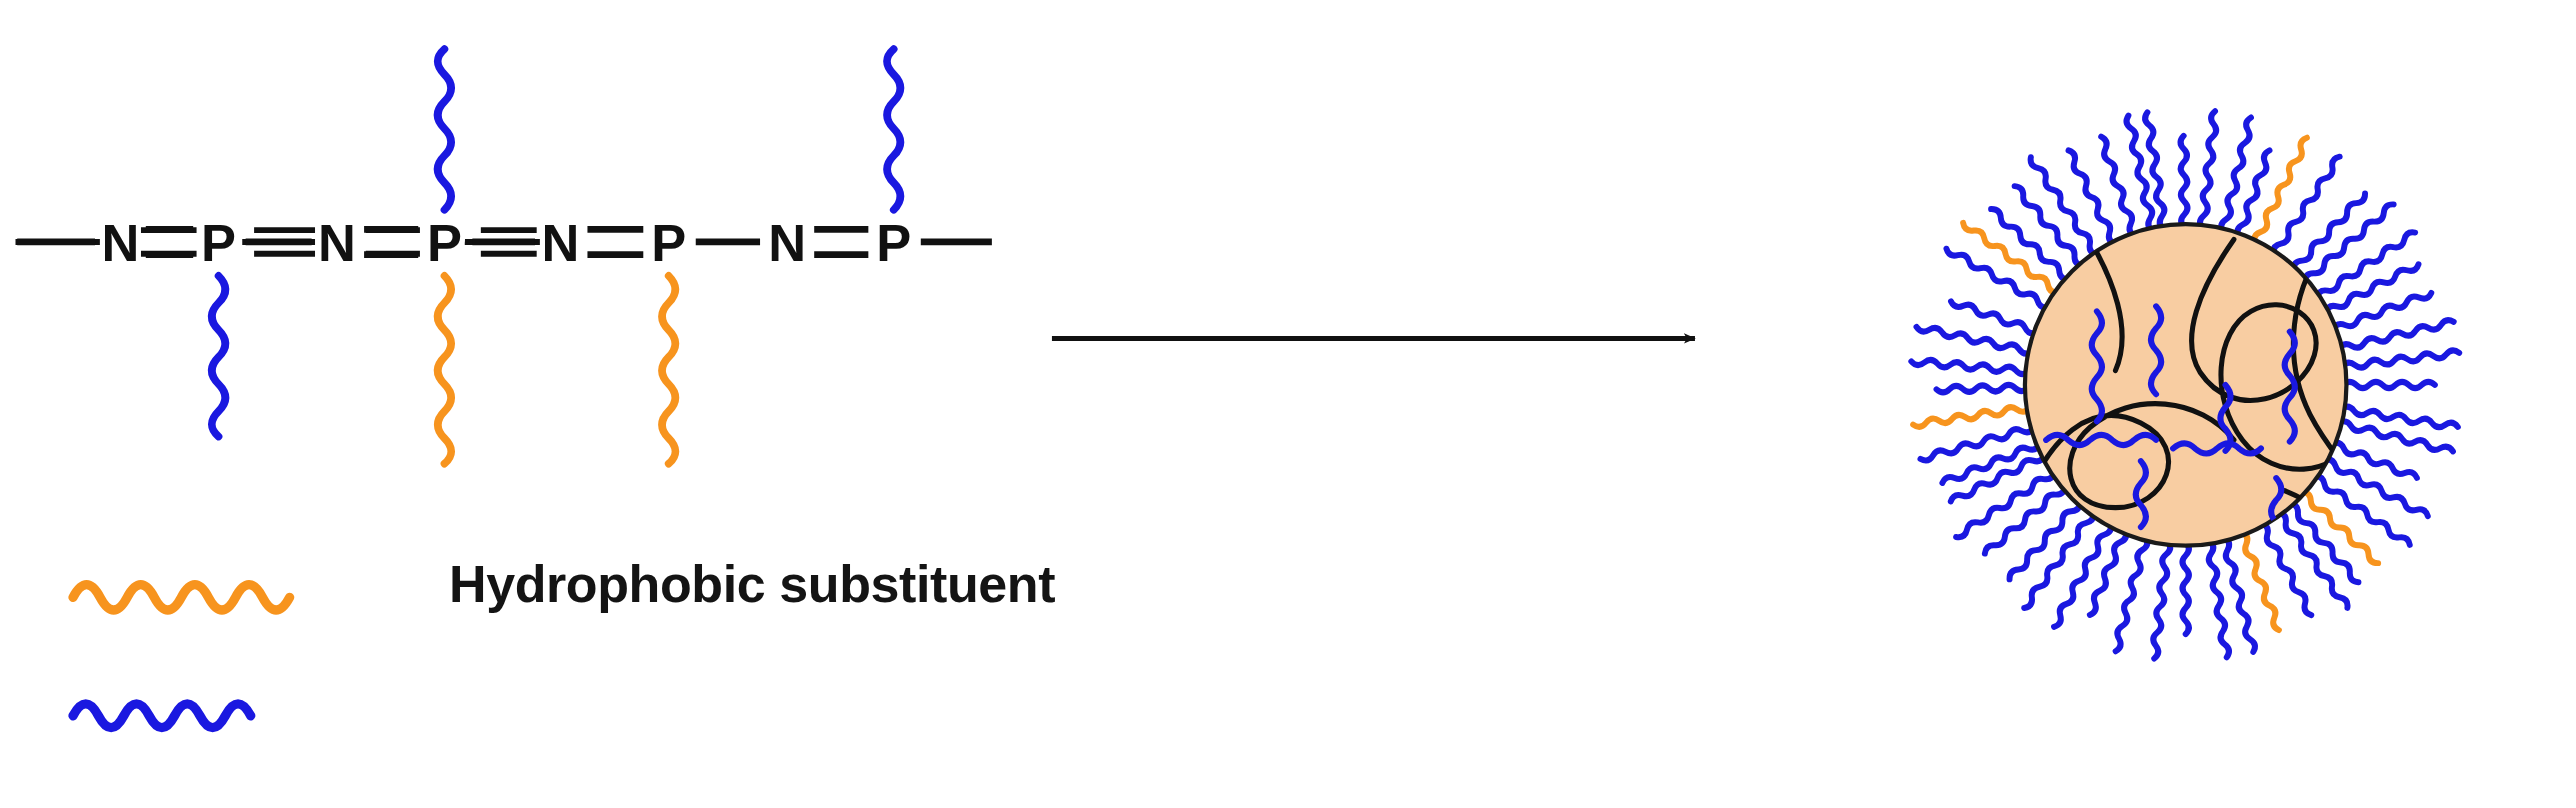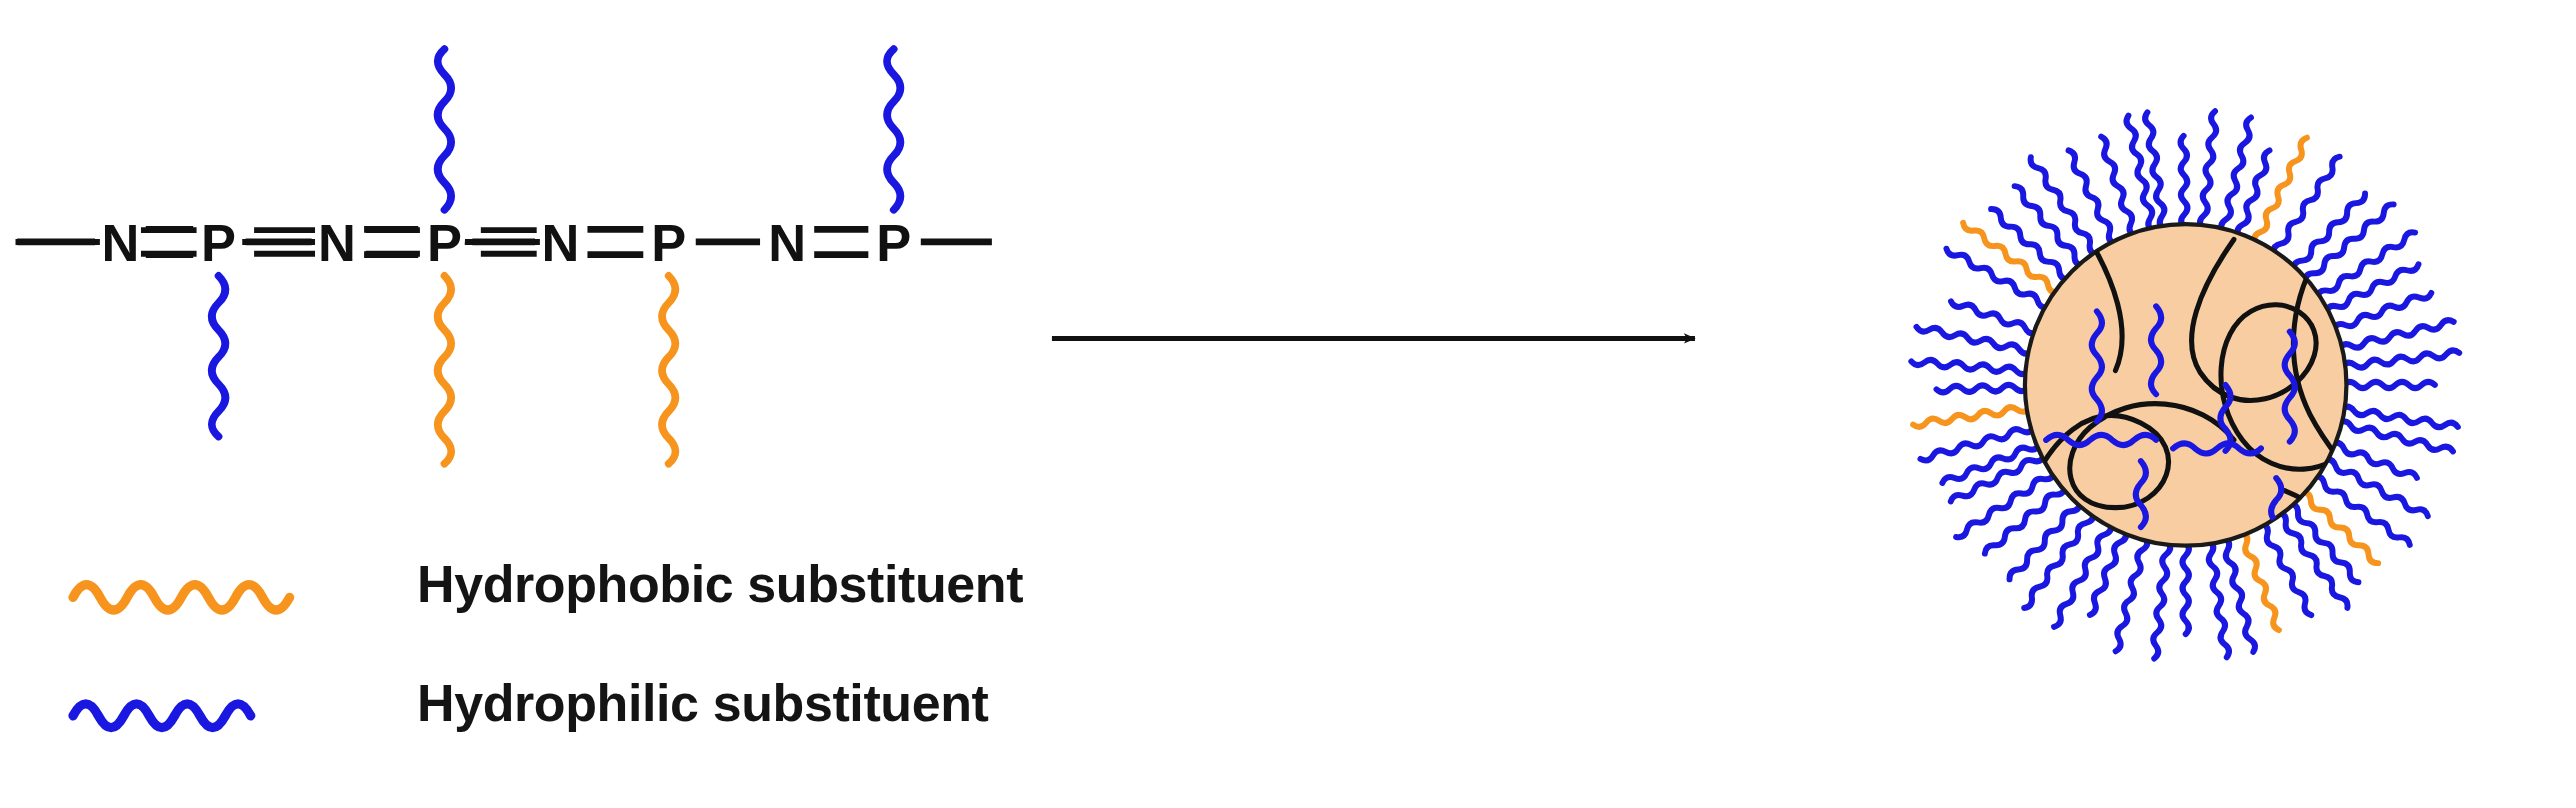--- a/index.html
+++ b/index.html
@@ -19,20 +19,21 @@
     font-weight:600;
     fill:#111111;
   }
   .legend-text{
     position:absolute;
     font-weight:bold;
     color:#141414;
     font-family:"Liberation Sans","DejaVu Sans",sans-serif;
     letter-spacing:-0.4px;
     white-space:nowrap;
+    margin-left:32px;
   }
   .arrow-text{
     position:absolute;
     font-weight:bold;
     color:#121212;
     font-family:"Liberation Sans","DejaVu Sans",sans-serif;
     letter-spacing:-0.4px;
     white-space:nowrap;
   }
 </style>
@@ -234,16 +235,15 @@
         <path d="M2568,530 q14,-12 26,0 q14,12 26,0 q14,-12 26,0 q14,12 26,0"></path>
         <path d="M2530,700 q14,-12 26,0 q14,12 26,0 q14,-12 26,0 q14,12 26,0 q14,-12 26,0"></path>
         <path d="M2630,455 q12,14 0,26 q-12,14 0,26 q12,14 0,26"></path>
       </g>
     </g>
   </svg>
 
 
   <div class="legend-text" style="left:417px;top:554px;font-size:52px;">Hydrophobic substituent</div>
 
-  <div class="legend-text" style="left:417px;top:673px;font-size:52px;">Hydrophilic substituent</div>
 
 </div>
 
 
 </body></html>

